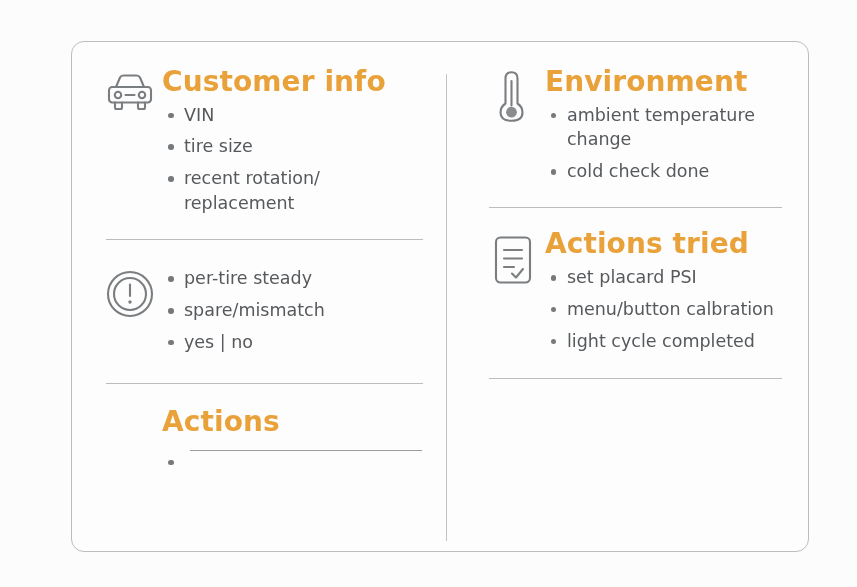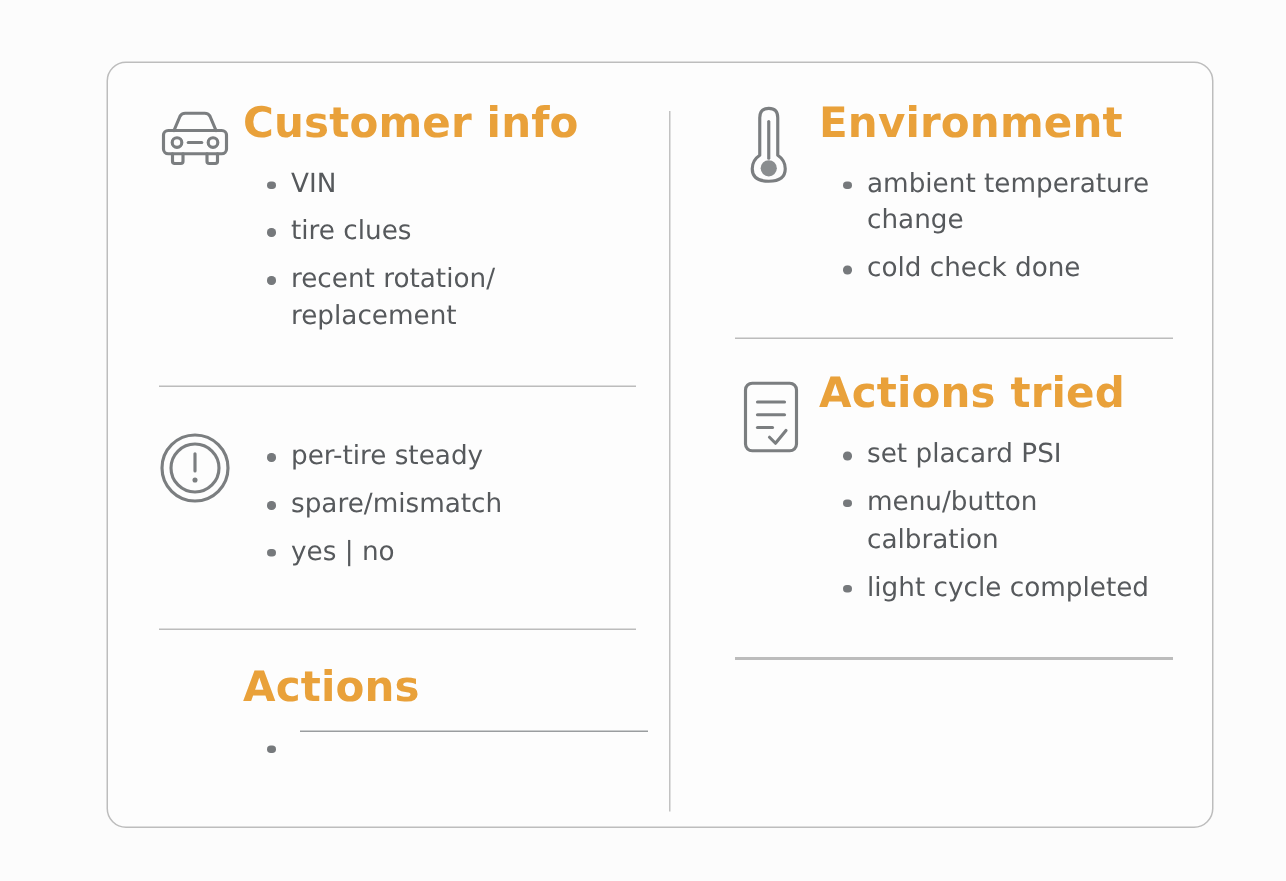--- a/index.html
+++ b/index.html
@@ -73,21 +73,21 @@
     color: #e9a13a;
     font-size: 28px;
     font-weight: 600;
     letter-spacing: 0.1px;
     margin: 0 0 2px 0;
     line-height: 1.2;
   }
 
   ul.bullets {
     list-style: none;
-    margin: 12px;
+    margin: 2px;
     padding: 0;
   }
   ul.bullets li {
     position: relative;
     padding-left: 20px;
     color: #56595c;
     font-size: 17.5px;
     line-height: 1.42;
     margin-top: 7px;
   }
@@ -148,21 +148,21 @@
             <circle cx="39" cy="23" r="3.2"></circle>
             <path d="M22.5 23 L31.5 23"></path>
             <path d="M12 30.5 L12 35.5 Q12 37 13.5 37 L17.5 37 Q19 37 19 35.5 L19 30.5"></path>
             <path d="M35 30.5 L35 35.5 Q35 37 36.5 37 L40.5 37 Q42 37 42 35.5 L42 30.5"></path>
           </svg>
         </div>
         <div class="body-slot">
           <div class="section-title">Customer info</div>
           <ul class="bullets">
             <li>VIN</li>
-            <li>tire clues</li>
+            <li>tire size</li>
             <li>recent rotation/ replacement</li>
           </ul>
         </div>
       </div>
 
       <div class="hrule hr-left-1"></div>
       <div class="gap-after-rule-a"></div>
 
       <div class="section">
         <div class="icon-slot">

